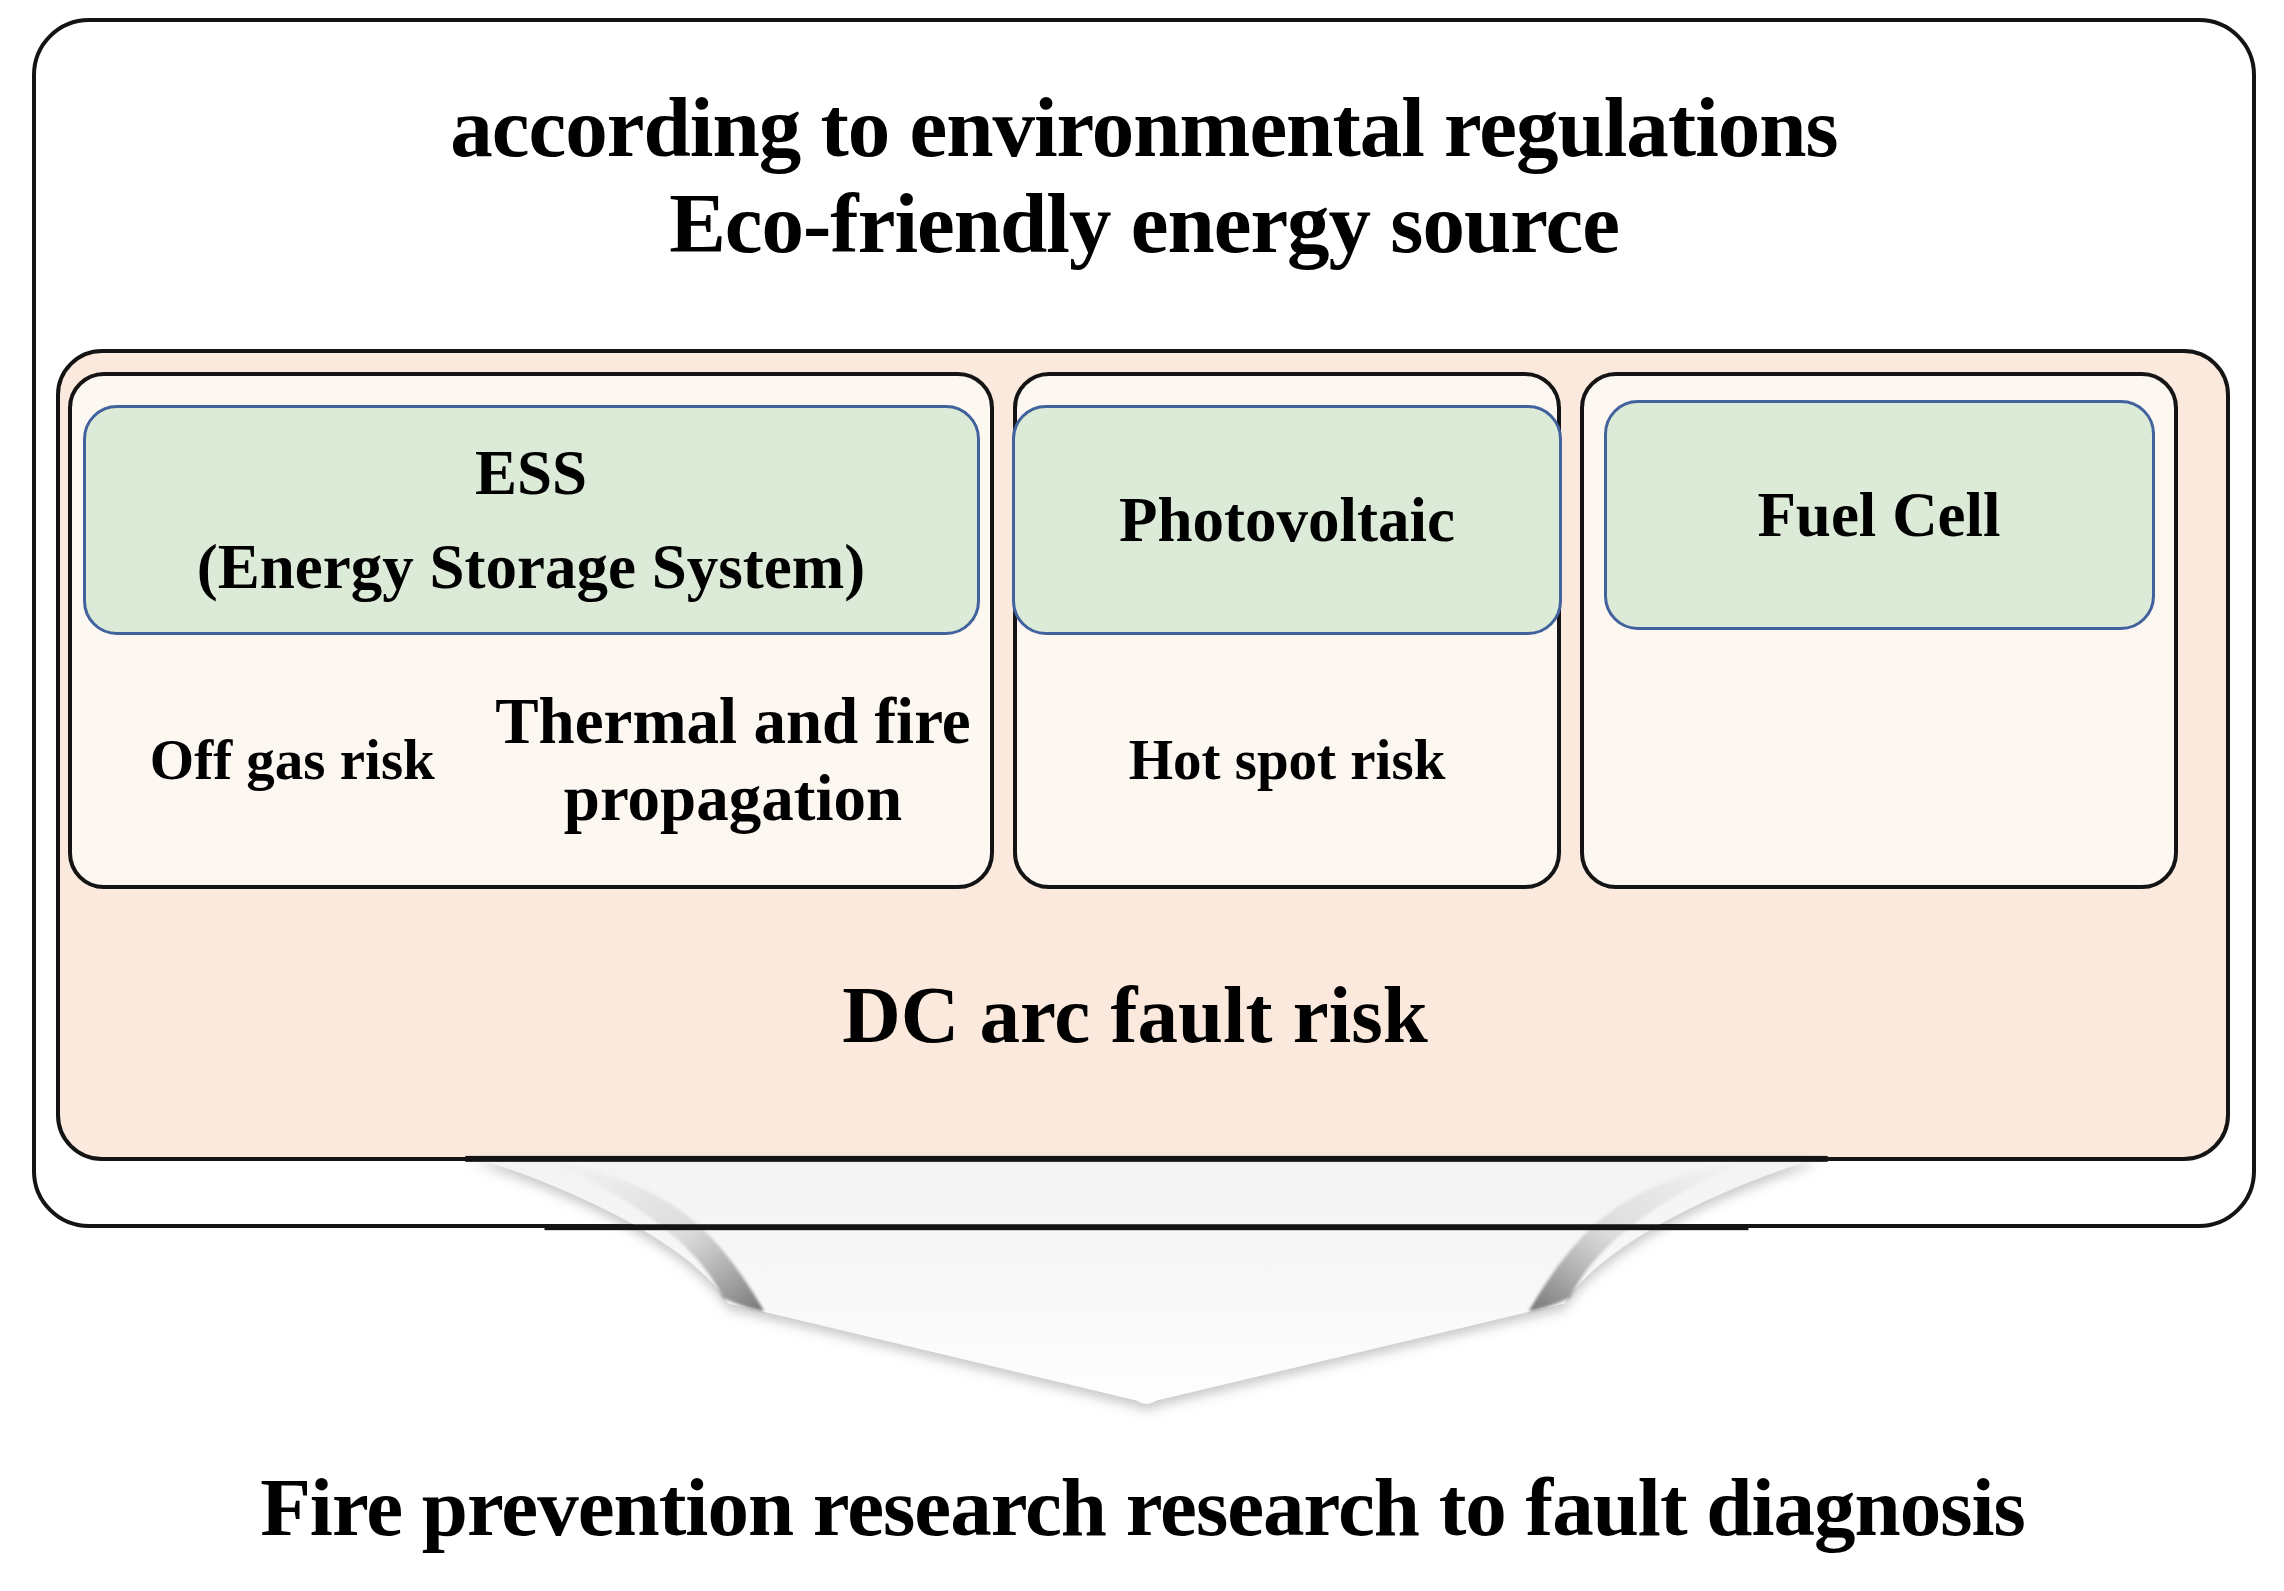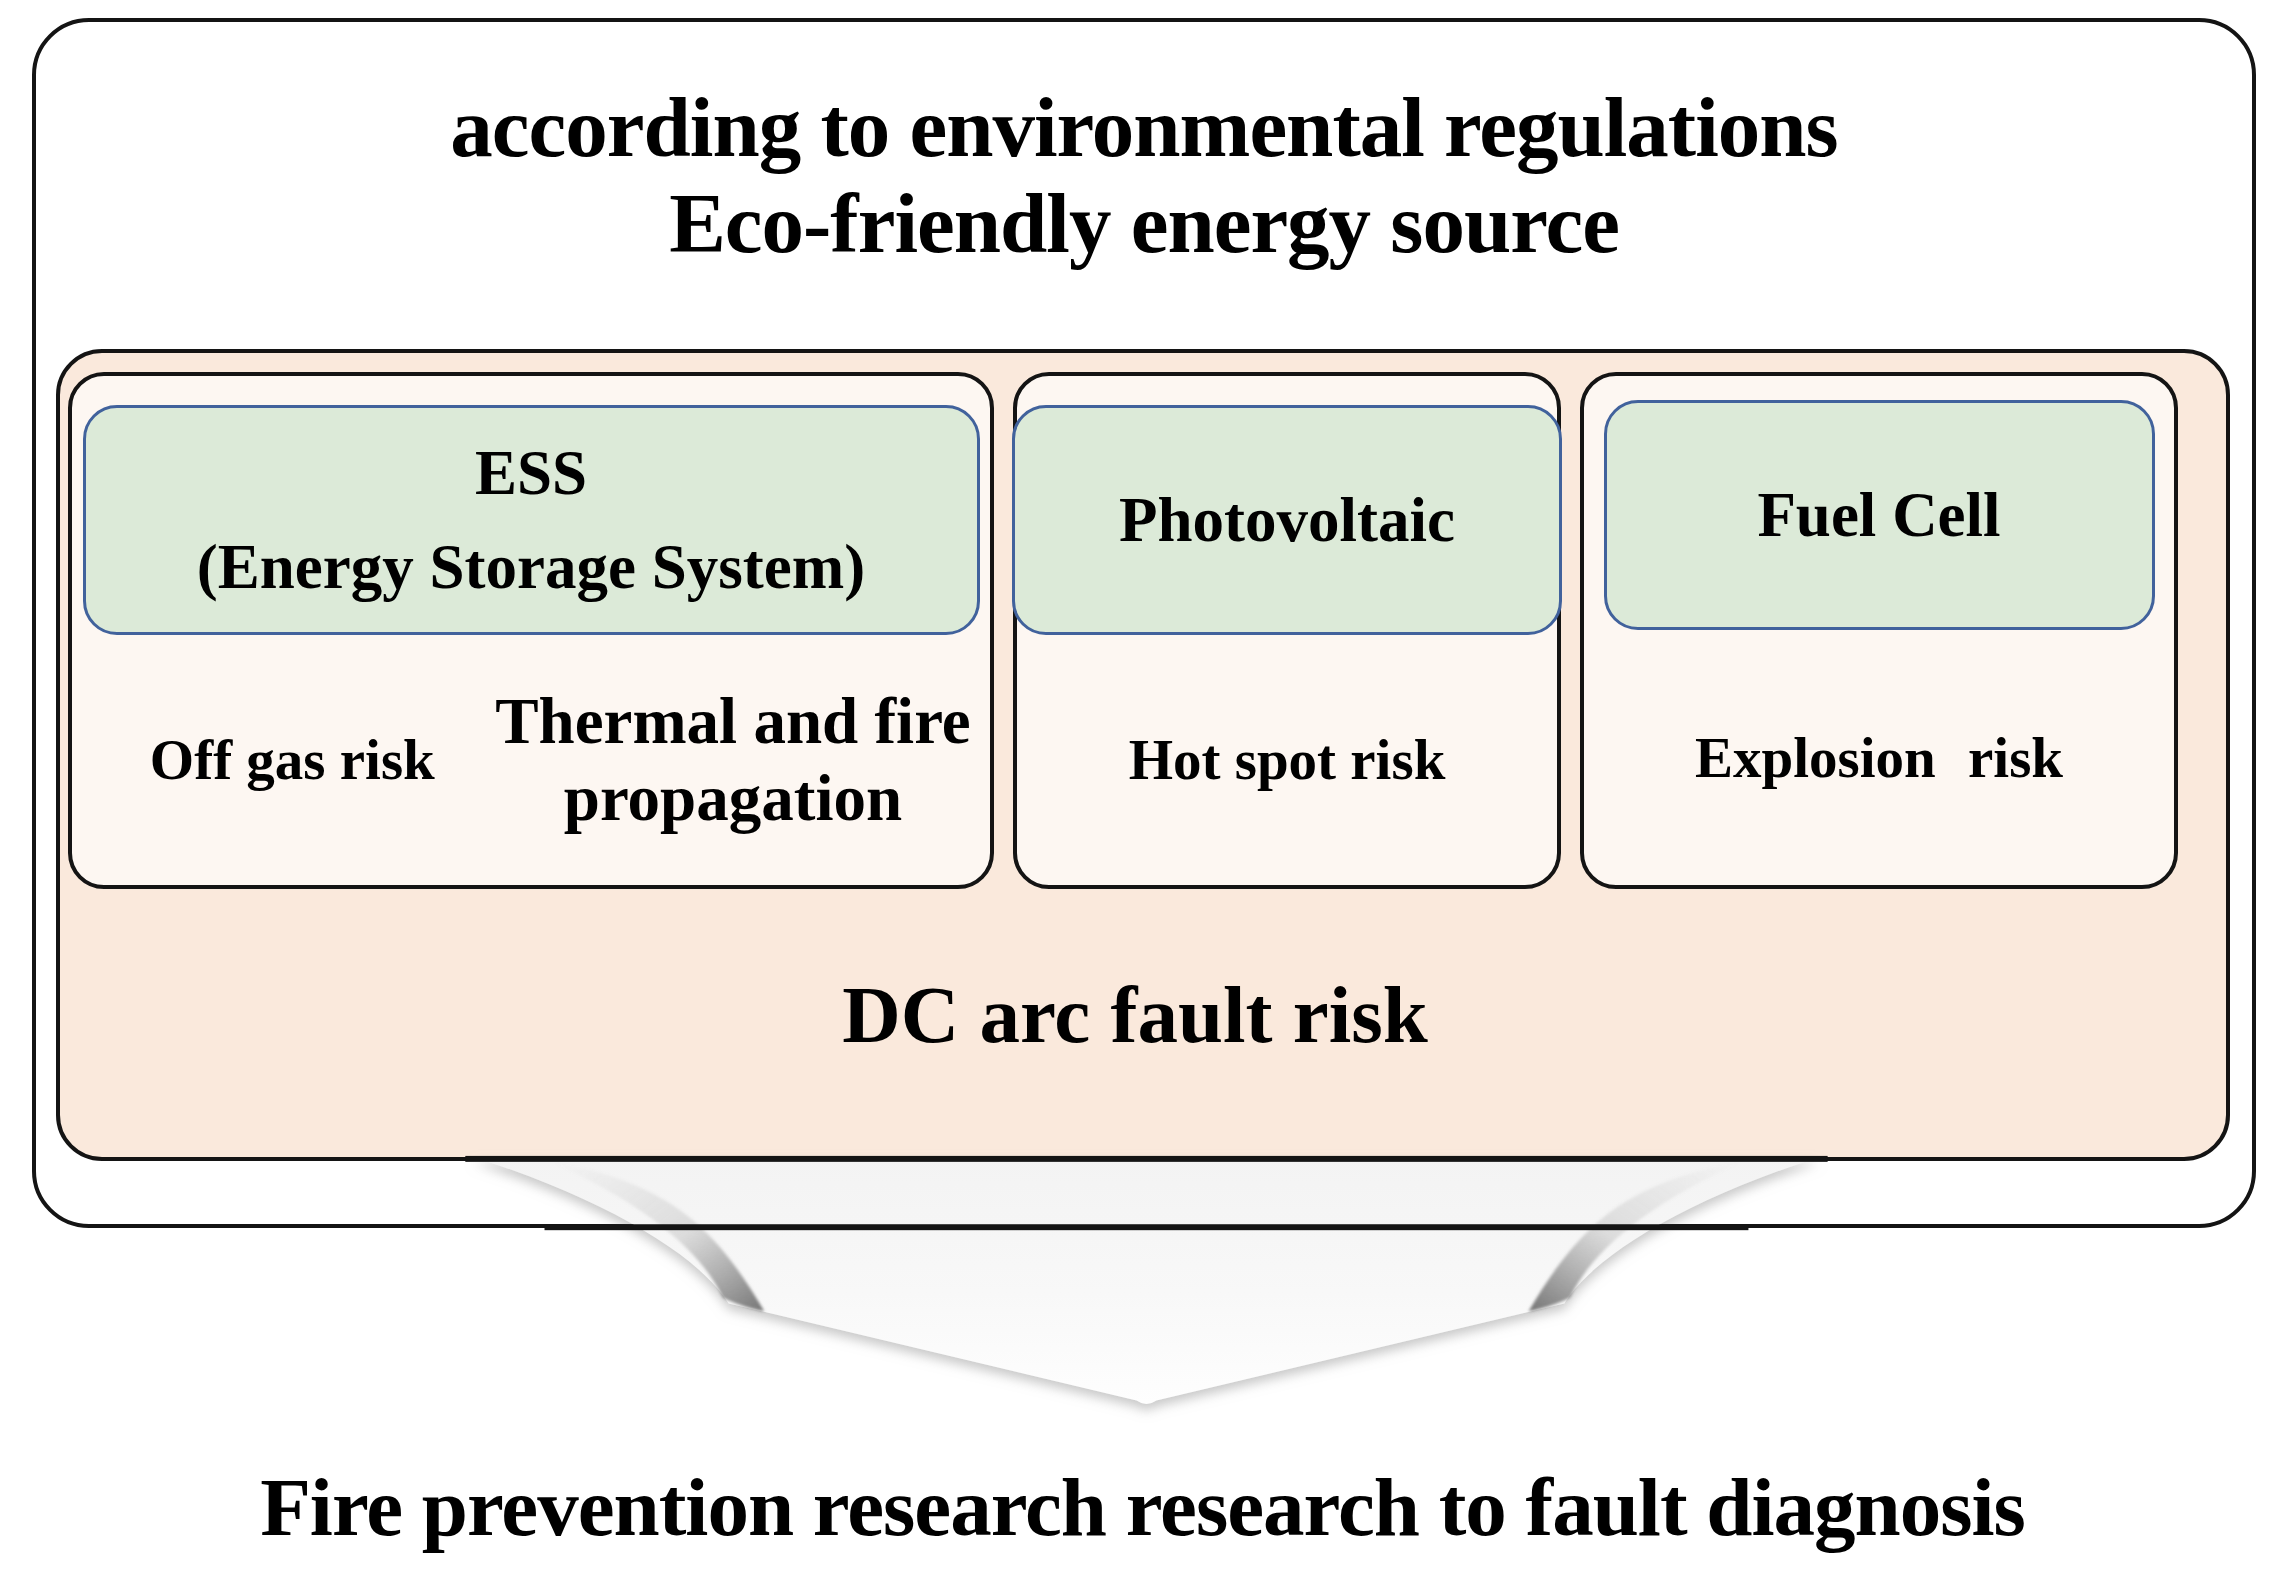--- a/index.html
+++ b/index.html
@@ -117,23 +117,20 @@
           </div>
           <div class="risks">
             <div class="cell-a">Hot spot risk</div>
           </div>
         </div>
 
         <div class="card c3">
           <div class="green">
             <div>Fuel Cell</div>
           </div>
-          <div class="risks">
-            <div class="cell-a">Explosion risk</div>
-          </div>
         </div>
 
       </div>
 
       <div class="dcrisk">DC arc fault risk</div>
 
     </div>
   </div>
 
   <svg class="arrow-svg" viewBox="0 0 1510 340" aria-hidden="true">

